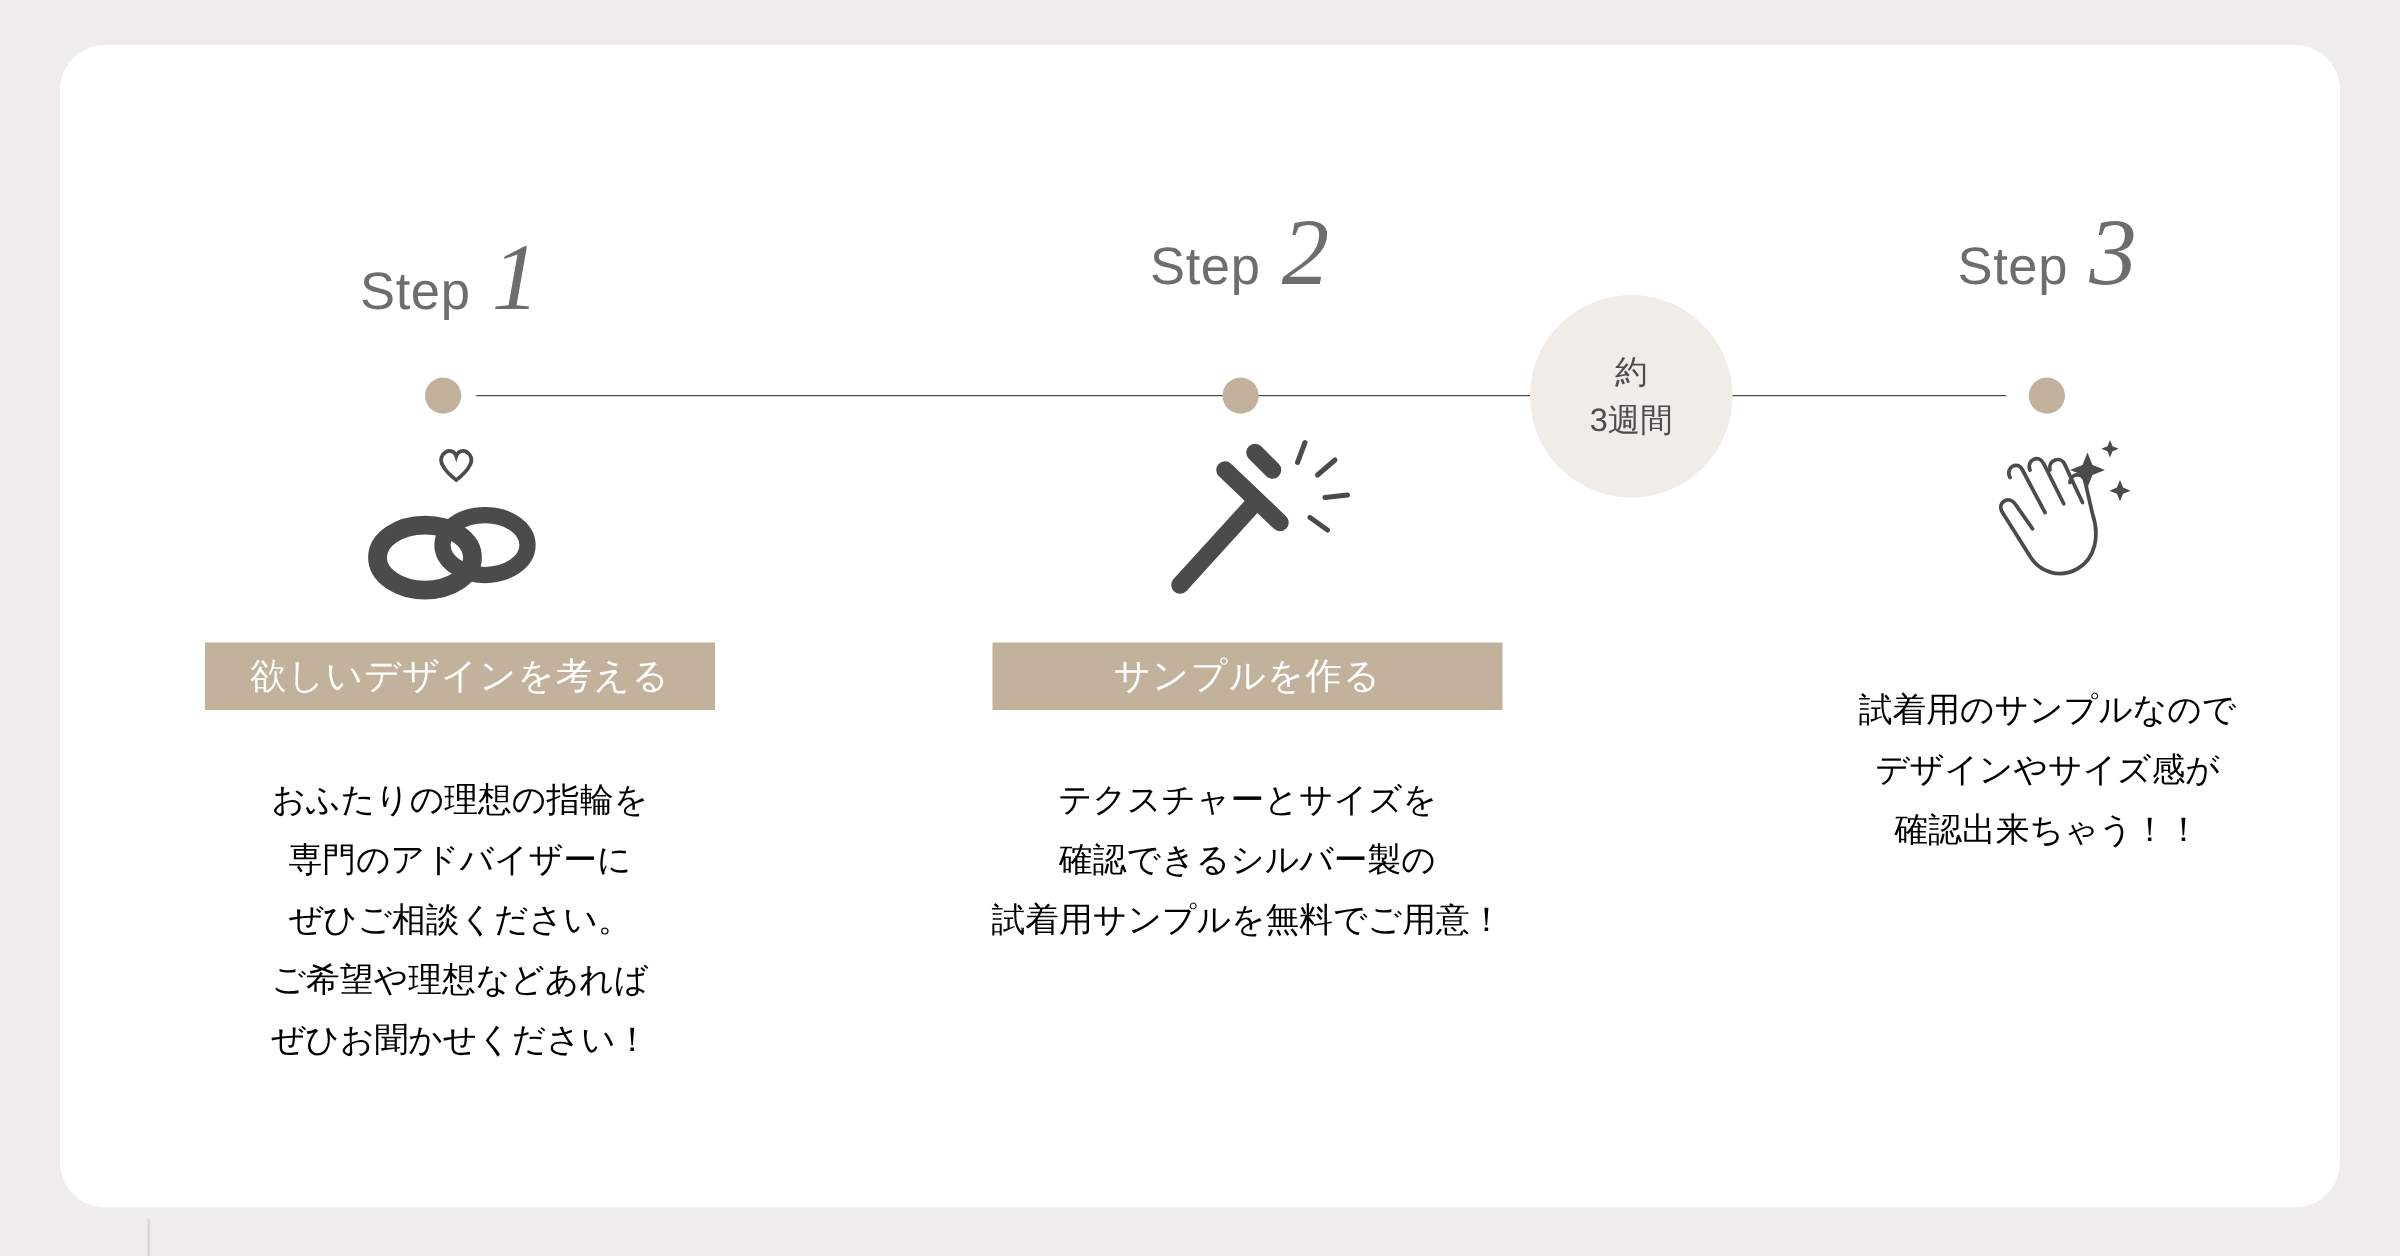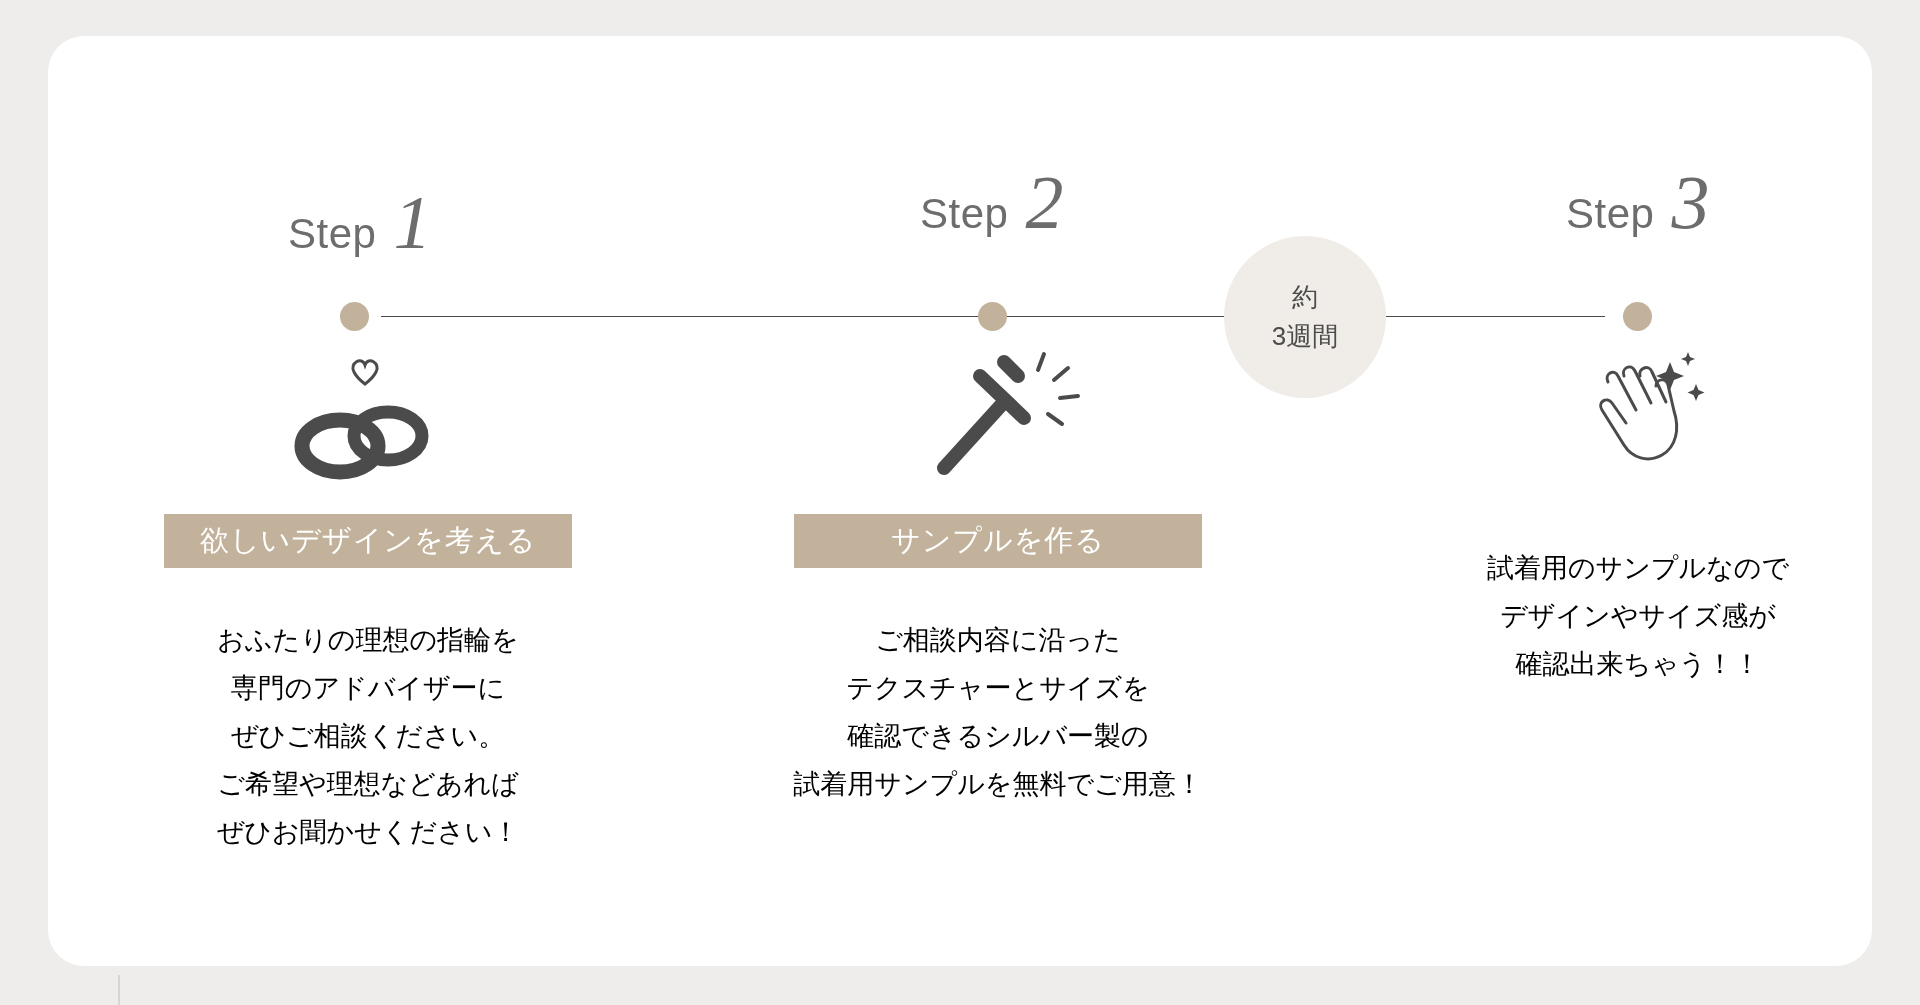--- a/index.html
+++ b/index.html
@@ -205,21 +205,20 @@
           <g stroke="#4b4b4b" stroke-width="4" stroke-linecap="round">
             <line x1="140" y1="34" x2="146" y2="18"></line>
             <line x1="156" y1="44" x2="170" y2="32"></line>
             <line x1="162" y1="62" x2="180" y2="60"></line>
             <line x1="150" y1="78" x2="164" y2="88"></line>
           </g>
         </svg>
       </div>
       <div class="title-band">サンプルを作る</div>
       <div class="desc">
-        <div>ご相談内容に沿った</div>
         <div>テクスチャーとサイズを</div>
         <div>確認できるシルバー製の</div>
         <div>試着用サンプルを無料でご用意！</div>
       </div>
     </div>
 
     <div class="col col-3">
       <div class="icon-box">
         <svg width="200" height="160" viewBox="0 0 200 160" xmlns="http://www.w3.org/2000/svg">
           <g fill="none" stroke="#4b4b4b" stroke-width="3" stroke-linecap="round" stroke-linejoin="round">

